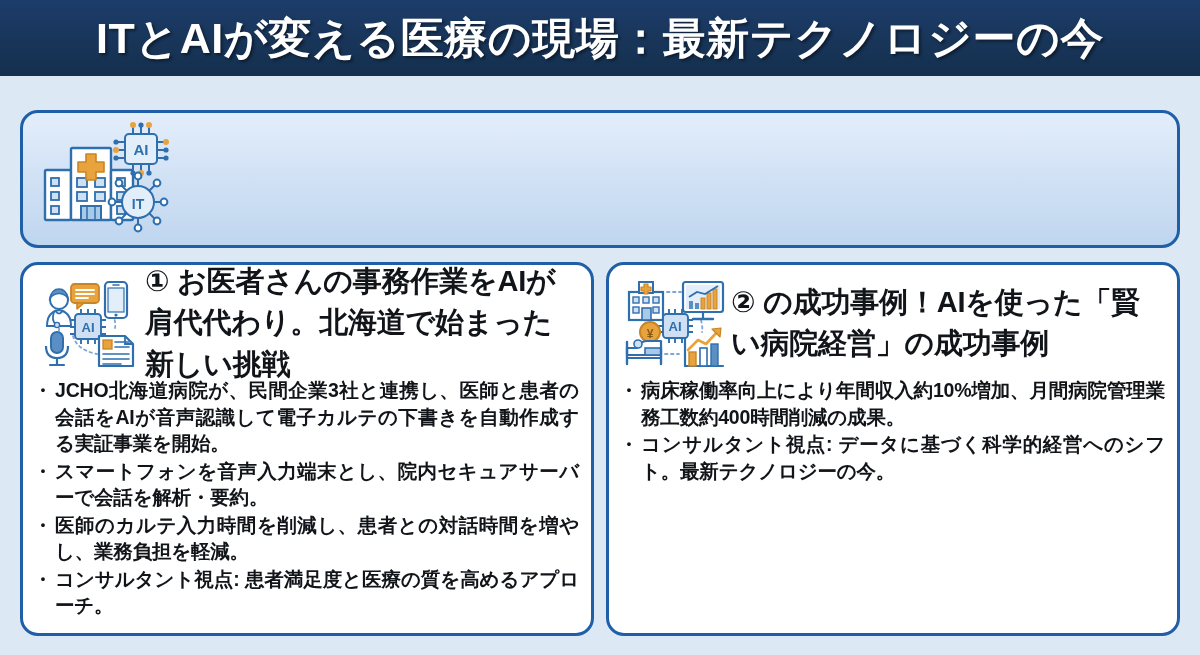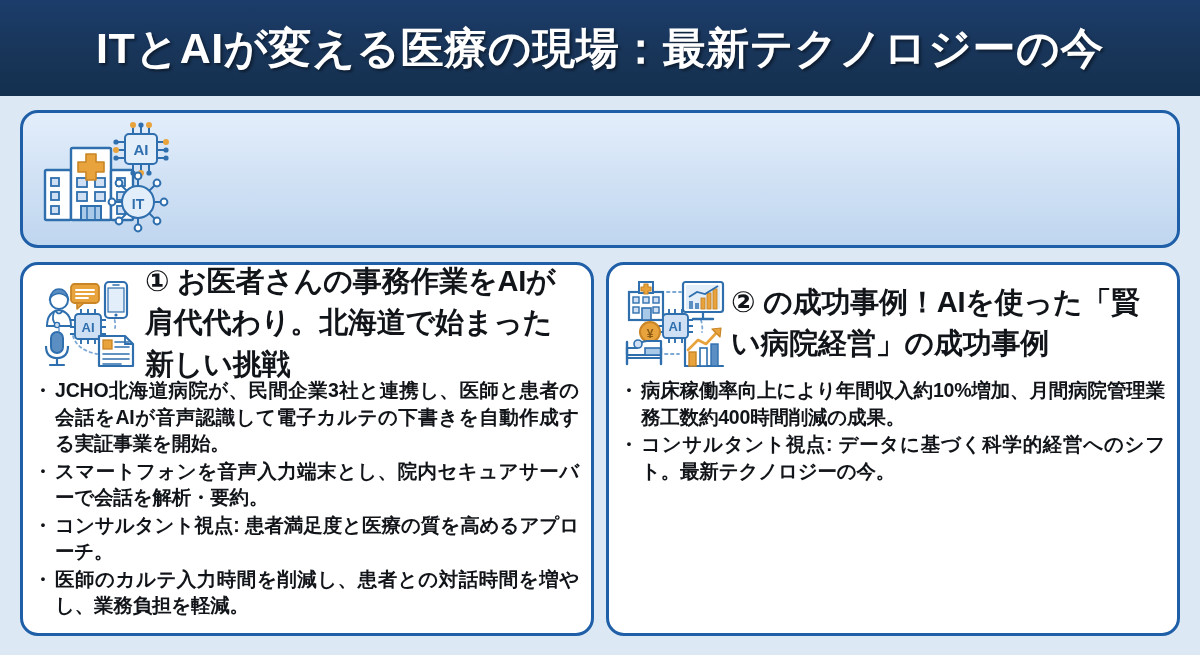--- a/index.html
+++ b/index.html
@@ -19,21 +19,21 @@
     height: 655px;
     background: #dce9f5;
     box-sizing: border-box;
   }
 
   
   .header {
     position: absolute;
     left: 0; top: 0;
     width: 1200px;
-    height: 96px;
+    height: 76px;
     background: linear-gradient(180deg, #1c3d6b 0%, #183457 60%, #14304f 100%);
     display: flex;
     align-items: center;
     justify-content: center;
   }
   .header-title {
     color: #ffffff;
     font-size: 43px;
     font-weight: bold;
     letter-spacing: 0.5px;
@@ -315,22 +315,22 @@
                 <line x1="66" y1="86" x2="84" y2="86"></line>
               </g>
             </g>
           </svg>
         </div>
         <div class="card-title">① お医者さんの事務作業をAIが肩代代わり。北海道で始まった新しい挑戦</div>
       </div>
       <ul class="bullets">
         <li class="bullet">JCHO北海道病院が、民間企業3社と連携し、医師と患者の会話をAIが音声認識して電子カルテの下書きを自動作成する実証事業を開始。</li>
         <li class="bullet">スマートフォンを音声入力端末とし、院内セキュアサーバーで会話を解析・要約。</li>
+        <li class="bullet">医師のカルテ入力時間を削減し、患者との対話時間を増やし、業務負担を軽減。</li>
         <li class="bullet">コンサルタント視点: 患者満足度と医療の質を高めるアプローチ。</li>
-        <li class="bullet">医師のカルテ入力時間を削減し、患者との対話時間を増やし、業務負担を軽減。</li>
       </ul>
     </div>
 
     <div class="card">
       <div class="card-head">
         <div class="card-icon">
           <svg width="104" height="90" viewBox="0 0 104 90">
 
             <g stroke="#7ba7d4" stroke-width="1.8" stroke-dasharray="2.5 3.5" fill="none" stroke-linecap="round">
               <path d="M44 14 h14"></path>

